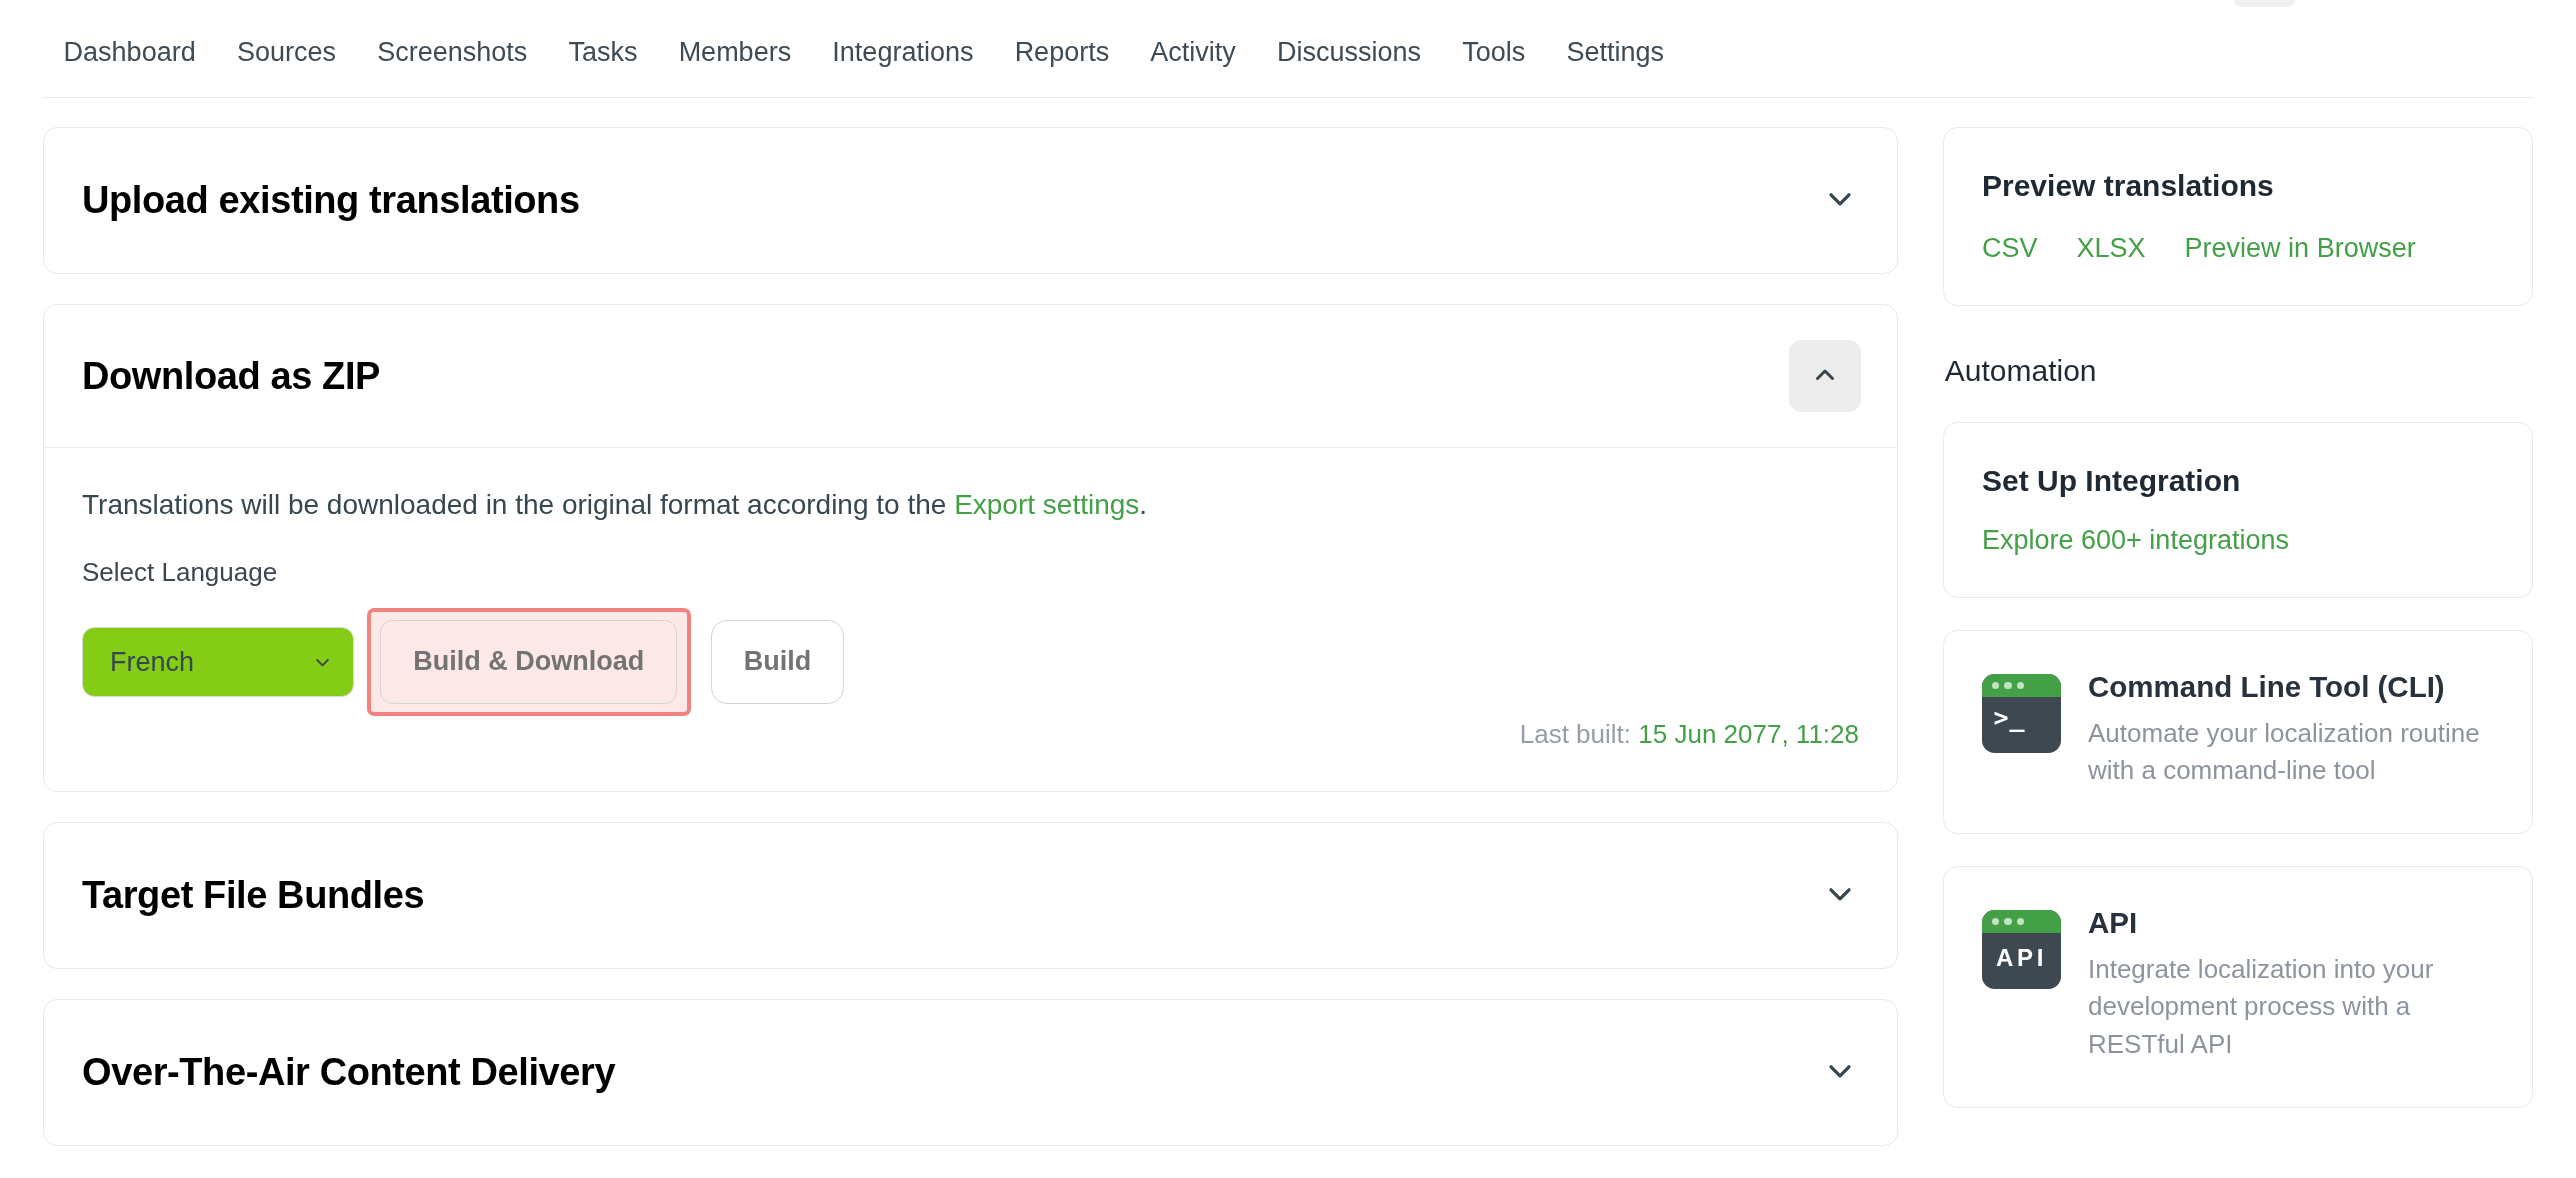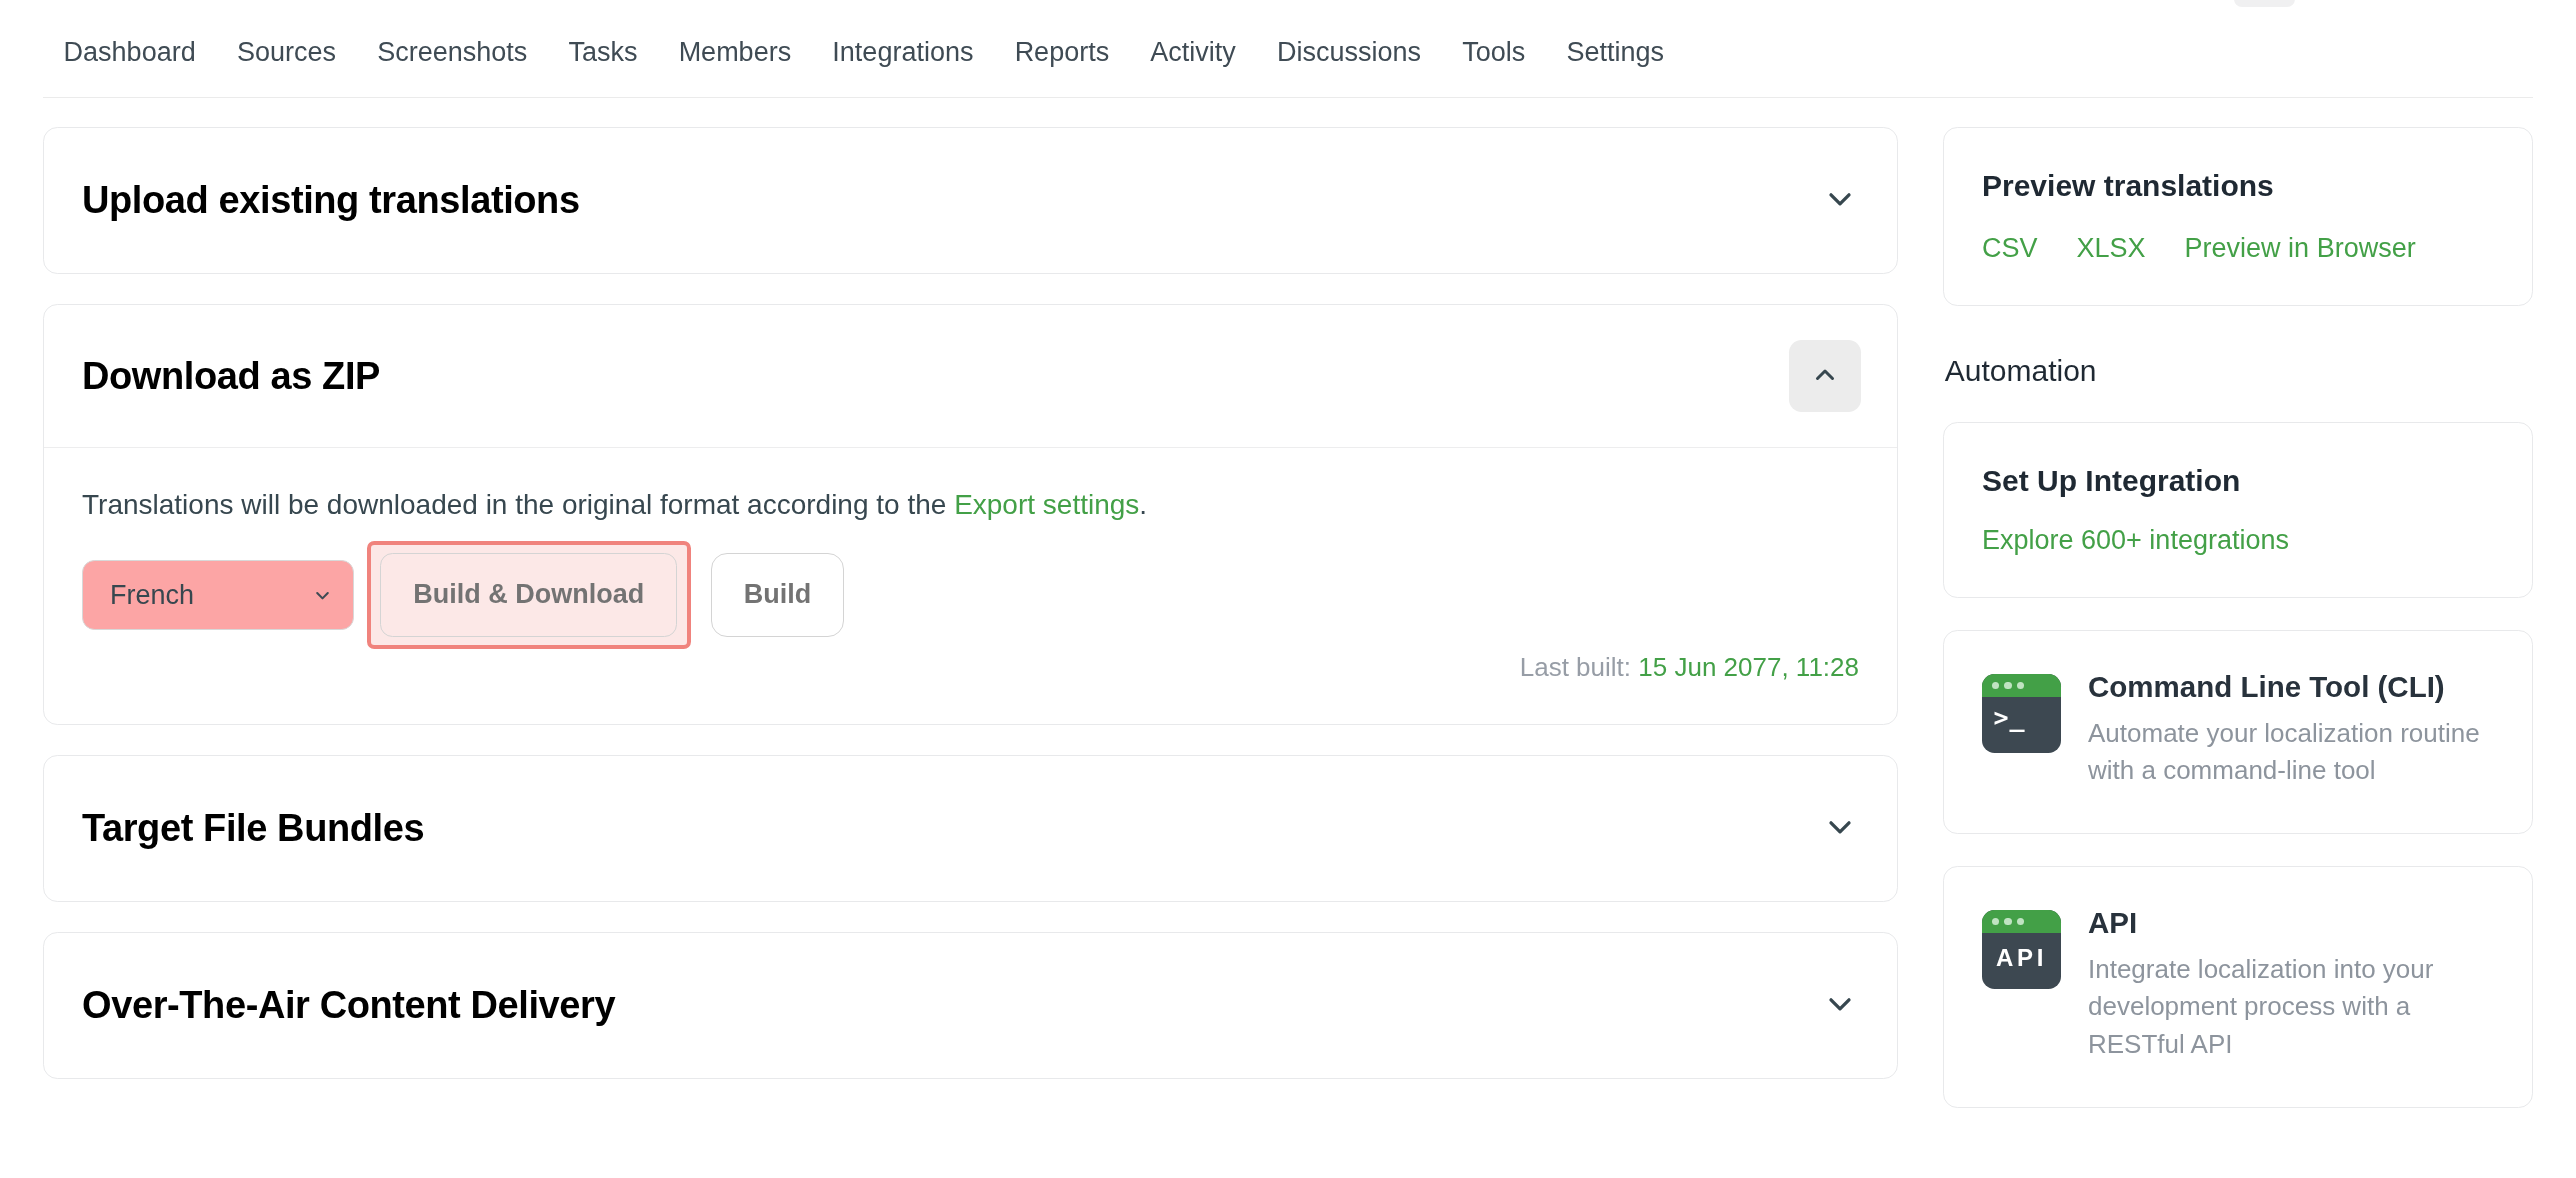--- a/index.html
+++ b/index.html
@@ -36,21 +36,21 @@
     padding: 0 36px 0 38px; border-bottom: 1.8px solid #ededee; }
   .toggle-btn { width: 72px; height: 72px; border-radius: 12.5px; background: #ececec; border: none;
     display: flex; align-items: center; justify-content: center; cursor: pointer; }
   .dl-body { padding: 41px 38px 41px; }
   .dl-desc { font-size: 28px; color: #37474f; }
   .dl-desc .link { color: #43a047; }
   .select-label { margin-top: 36px; font-size: 26px; color: #3d4650; }
   .controls { margin-top: 19.7px; display: flex; align-items: center; }
   .select-wrap { position: relative; width: 272px; height: 70px; flex: none; }
   .select-wrap select { width: 100%; height: 100%; border: 1.8px solid #d8d8d8; border-radius: 12.5px;
-    background: #fca5a5; font: inherit; font-size: 27px; color: #37474f; padding: 0 57px 0 27px;
+    background: #84cc16; font: inherit; font-size: 27px; color: #37474f; padding: 0 57px 0 27px;
     appearance: none; -webkit-appearance: none; -moz-appearance: none; cursor: pointer; }
   .select-chevron { position: absolute; right: 19.7px; top: 24px; pointer-events: none; }
   .annotation { margin-left: 12.5px; border: 4.5px solid #f0837d; background: #fce8e7;
     border-radius: 7.2px; padding: 8px 9.8px; }
   .btn { height: 84px; border: 1.8px solid #d4d4d4; border-radius: 12.5px; background: #fff;
     font: inherit; font-size: 27px; font-weight: 600; color: #737373; padding: 0 32px; cursor: pointer; }
   .btn.annotated { background: transparent; }
   .build-btn { margin-left: 19.7px; border-radius: 16px; }
   .last-built { margin-top: 3px; font-size: 26px; color: #979da6; text-align: right; }
   .last-built .value { color: #43a047; }
@@ -120,20 +120,21 @@
             <svg width="30" height="30" viewBox="0 0 24 24" fill="none">
               <path d="M6 14.8l6-6 6 6" stroke="#37474f" stroke-width="2.4" stroke-linecap="round" stroke-linejoin="round"></path>
             </svg>
           </span>
         </button>
       </div>
       <div class="dl-body">
         <div class="dl-desc">
           <span>Translations will be downloaded in the original format according to the </span><a class="link">Export settings</a><span>.</span>
         </div>
+        <div class="select-label">Select Language</div>
         <div class="controls">
           <div class="select-wrap">
             <select>
               <option>French</option>
             </select>
             <span class="select-chevron">
               <svg width="23" height="23" viewBox="0 0 24 24" fill="none">
                 <path d="M6.5 9.5l5.5 5.5 5.5-5.5" stroke="#3f4b54" stroke-width="2.2" stroke-linecap="round" stroke-linejoin="round"></path>
               </svg>
             </span>

